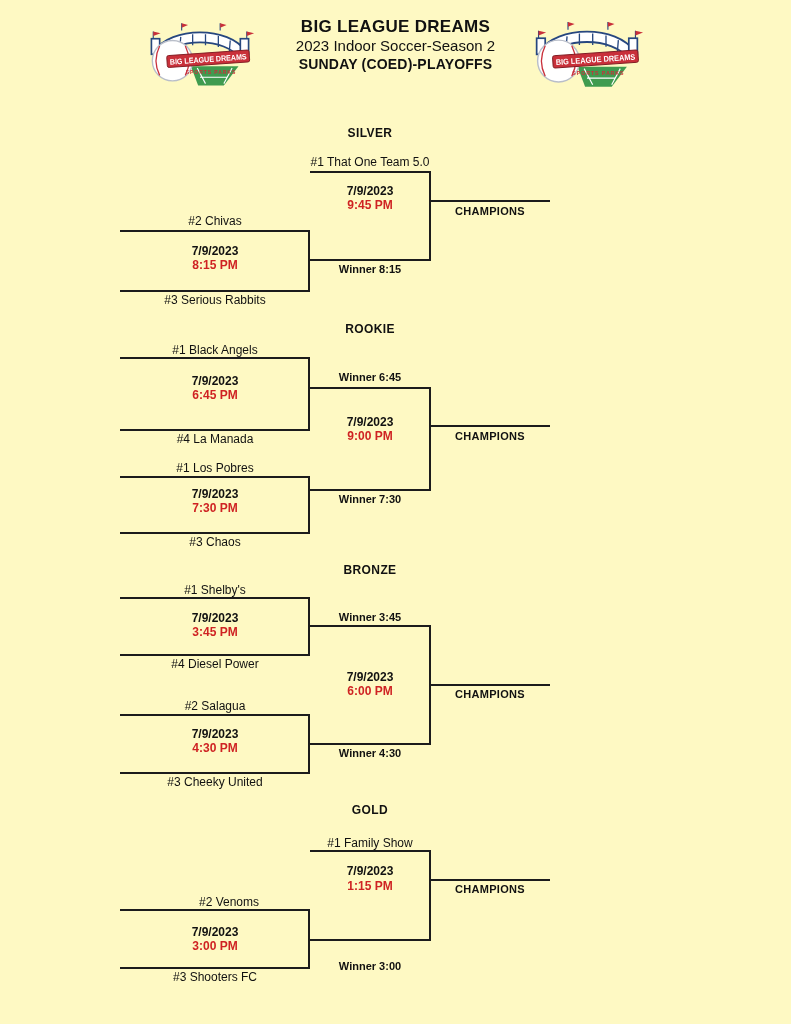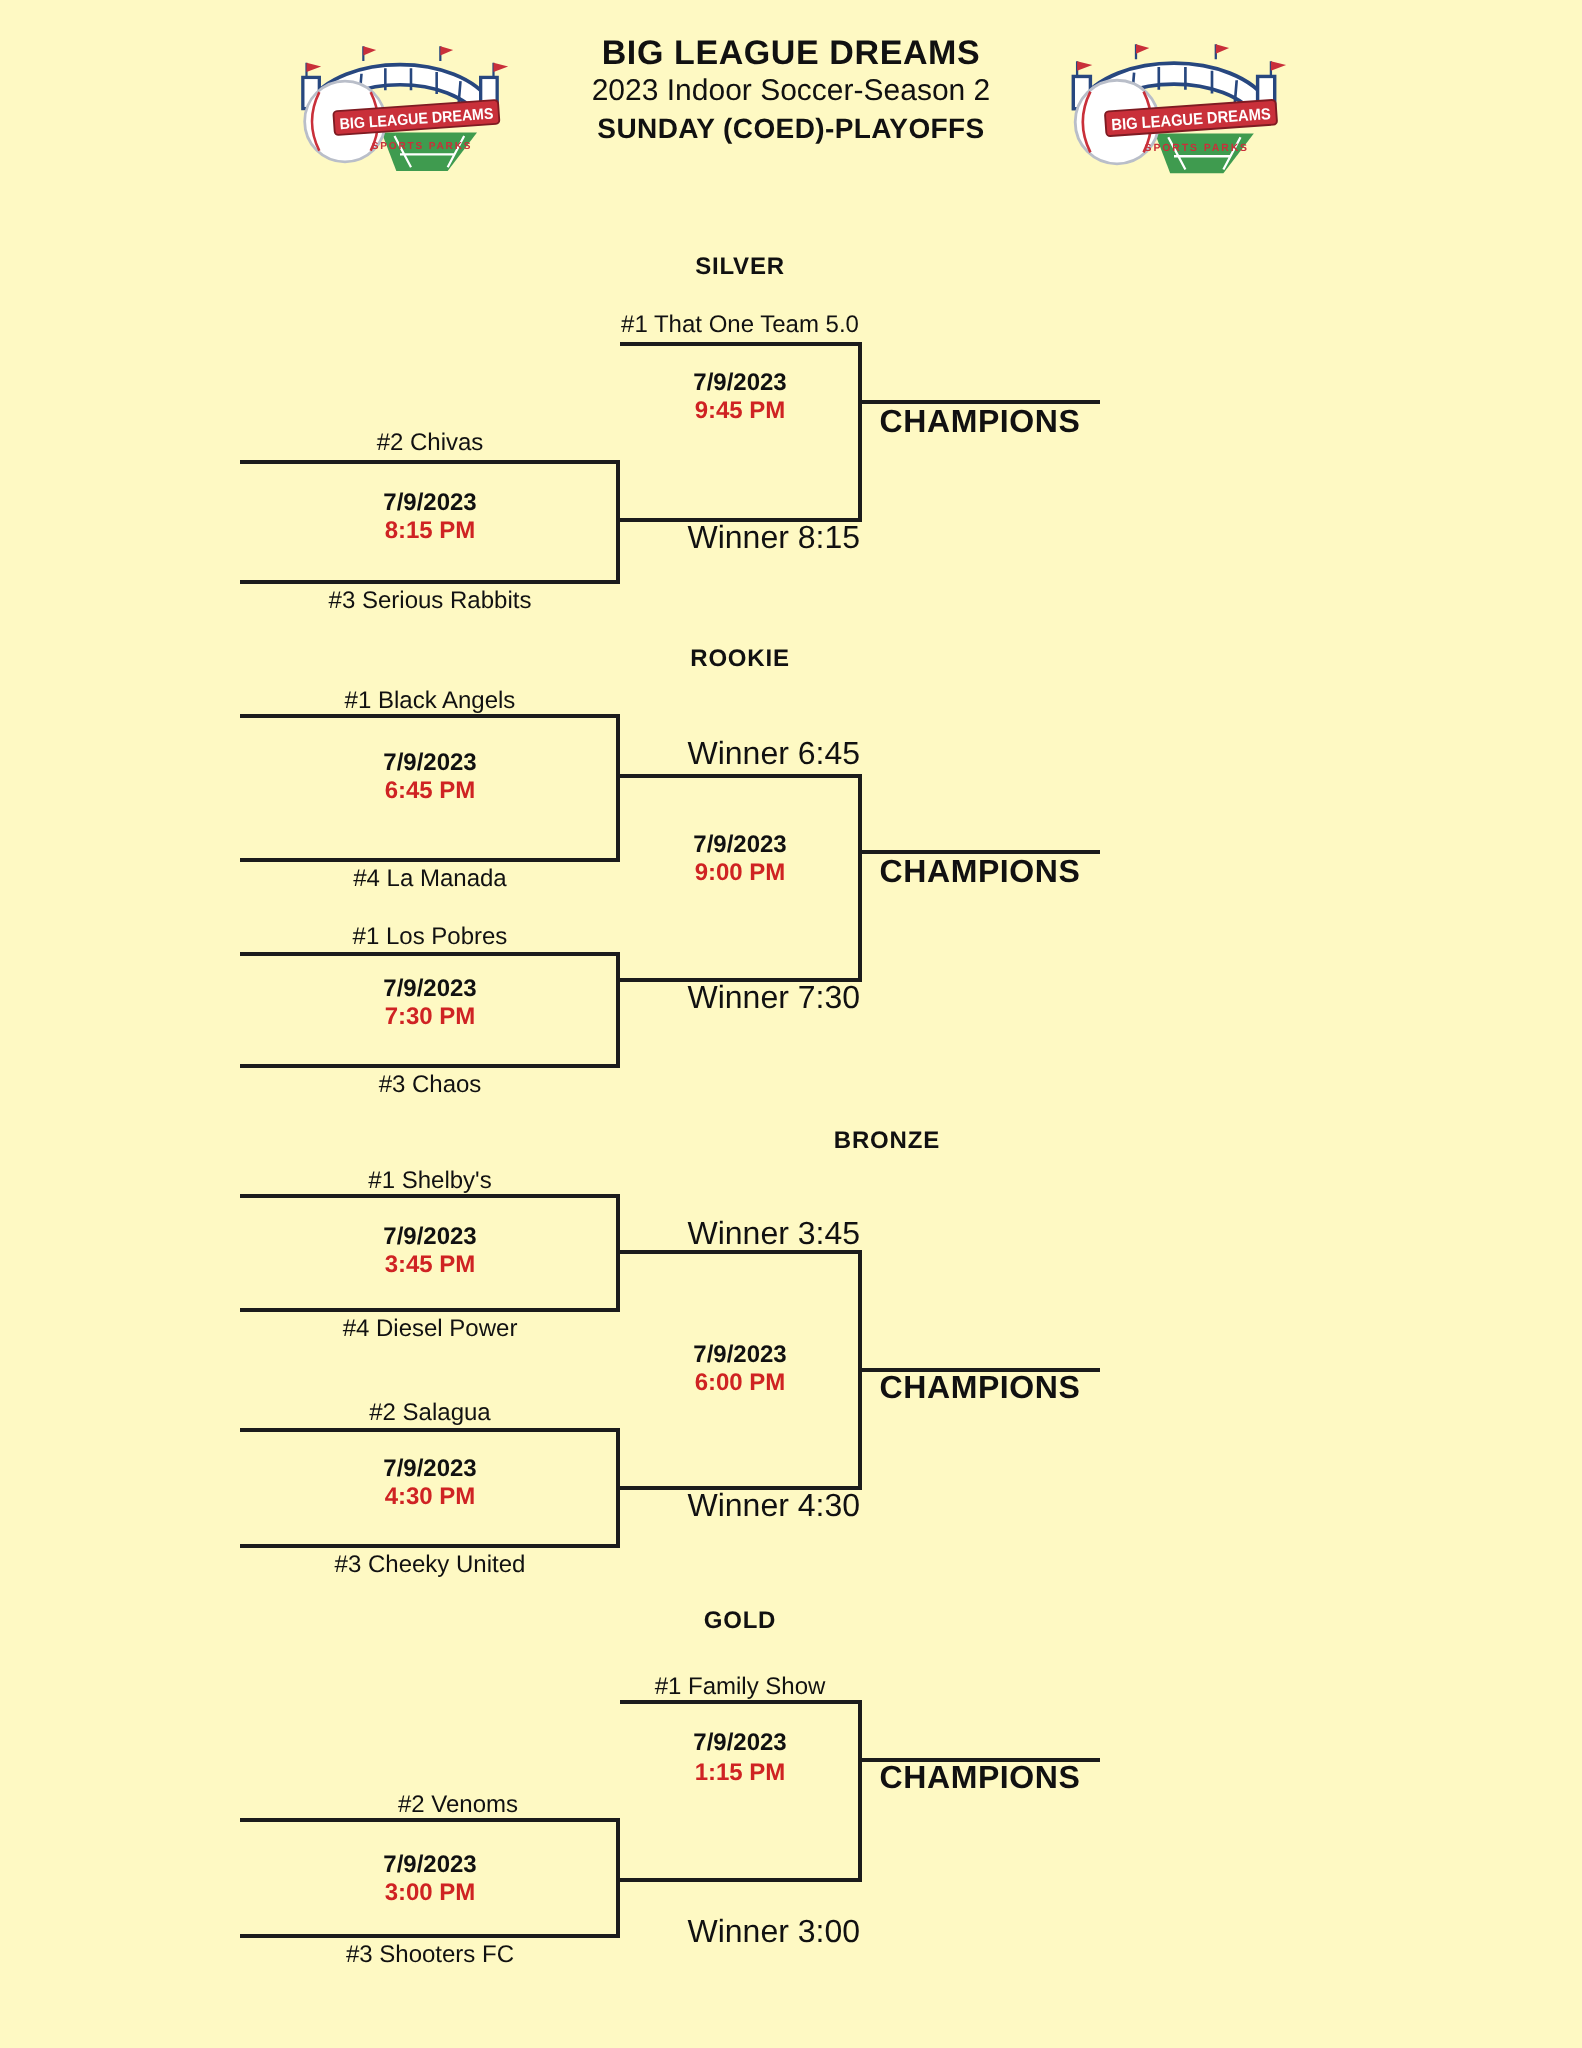--- a/index.html
+++ b/index.html
@@ -8,22 +8,22 @@
     font-family:"Liberation Sans", sans-serif; color:#111; overflow:hidden;padding-left:36px;
   }
   
   .hl { position:absolute; height:2px; background:#1c1c1c; }
   .vl { position:absolute; width:2px;  background:#1c1c1c; }
   
   .t      { position:absolute; white-space:nowrap; text-align:center; line-height:13px; }
   .team   { font-size:12px; font-weight:normal; }
   .date   { font-size:12px; font-weight:bold; }
   .time   { font-size:12px; font-weight:bold; color:#cf2323; }
-  .winner { font-size:16px; font-weight:normal;text-align:right; }
-  .champ  { font-size:16px; font-weight:bold; letter-spacing:.3px; }
+  .winner { font-size:11px; font-weight:bold; }
+  .champ  { font-size:11px; font-weight:bold; letter-spacing:.3px; }
   .btitle { font-size:12px; font-weight:bold; letter-spacing:.4px; }
   
   .hdr { position:absolute; left:0; top:16px; width:791px; text-align:center; }
   .hdr .h1 { font-size:17px; font-weight:bold; line-height:21px; letter-spacing:.3px; }
   .hdr .h2 { font-size:15px; font-weight:normal; line-height:18px; }
   .hdr .h3 { font-size:14px; font-weight:bold; line-height:18px; letter-spacing:.2px; }
   .logo { position:absolute; }
 </style>
 </head>
 <body>
@@ -130,21 +130,21 @@
   <div class="vl" style="left:308px; top:476px; height:58px;"></div>
   <div class="hl" style="left:310px; top:489px; width:119px;"></div>
   <div class="t winner" style="left:310px; top:493px; width:120px;">Winner 7:30</div>
 
   <div class="vl" style="left:429px; top:387px; height:104px;"></div>
   <div class="t date" style="left:310px; top:416px; width:120px;">7/9/2023</div>
   <div class="t time" style="left:310px; top:430px; width:120px;">9:00 PM</div>
   <div class="hl" style="left:431px; top:425px; width:119px;"></div>
   <div class="t champ" style="left:430px; top:430px; width:120px;">CHAMPIONS</div>
 
-  <div class="t btitle" style="left:270px; top:564px; width:200px;text-align:right;">BRONZE</div>
+  <div class="t btitle" style="left:270px; top:564px; width:200px;">BRONZE</div>
 
   <div class="t team" style="left:120px; top:584px; width:190px;">#1 Shelby's</div>
   <div class="hl" style="left:120px; top:597px; width:190px;"></div>
   <div class="t date" style="left:120px; top:612px; width:190px;">7/9/2023</div>
   <div class="t time" style="left:120px; top:626px; width:190px;">3:45 PM</div>
   <div class="hl" style="left:120px; top:654px; width:190px;"></div>
   <div class="t team" style="left:120px; top:658px; width:190px;">#4 Diesel Power</div>
   <div class="vl" style="left:308px; top:597px; height:59px;"></div>
   <div class="t winner" style="left:310px; top:611px; width:120px;">Winner 3:45</div>
   <div class="hl" style="left:310px; top:625px; width:119px;"></div>

